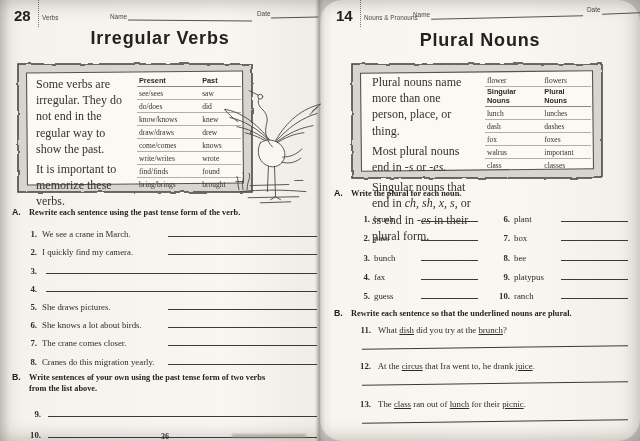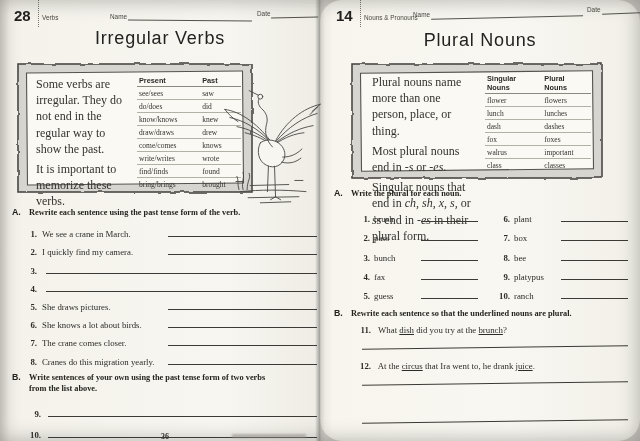--- a/index.html
+++ b/index.html
@@ -11,21 +11,21 @@
   .page-left  { left:0;   background:linear-gradient(90deg,#dedbd4 0,#f4f2eb 3%,#f8f6f0 70%,#eeece5 100%); }
   .page-right { left:320px;background:linear-gradient(90deg,#e7e5de 0,#f7f5ee 4%,#f9f7f1 60%,#f1efe8 100%);border-radius:22px; }
   .spine { position:absolute; left:315px; top:0; width:10px; height:441px; z-index:5;
            background:linear-gradient(90deg,rgba(90,88,84,0) 0,rgba(80,78,74,.45) 45%,rgba(130,128,122,.2) 58%,rgba(90,88,84,0) 100%); }
 
   .pagenum { position:absolute; font-family:"Liberation Sans",sans-serif; font-weight:bold; font-size:15px; color:#23211e; }
   .cat-div { position:absolute; top:0; height:27px; border-left:1.6px dotted #77756e; }
   .cat { position:absolute; font-family:"Liberation Sans",sans-serif; font-size:6.4px; color:#4a4843; }
   .small-label { position:absolute; font-family:"Liberation Sans",sans-serif; font-size:6.4px; color:#4a4843; }
   .hline { position:absolute; border-bottom:1px solid #55534e; }
-  .title { position:absolute; left:30px; right:30px; text-align:center; font-family:"Liberation Sans",sans-serif; font-weight:normal; font-size:18px; letter-spacing:.8px; color:#242220; }
+  .title { position:absolute; left:30px; right:30px; text-align:center; font-family:"Liberation Sans",sans-serif; font-weight:bold; font-size:18px; letter-spacing:.8px; color:#242220; }
 
   .infobox { position:absolute; }
   .frame { position:absolute; inset:0; width:100%; height:100%; overflow:visible; }
   .ib-content { position:absolute; display:flex; }
   .ib-text { font-size:12px; line-height:1.35; color:#34322e; }
   .ib-text p { margin-bottom:4px; }
   .ib-table { flex:1; }
   .ib-table table { border-collapse:collapse; width:100%; }
   .ib-table th { font-family:"Liberation Sans",sans-serif; font-size:7.3px; text-align:left; padding:0 2px 1px 2px; border-bottom:1px solid #8a887f; color:#2b2926; }
   .ib-table td { font-size:7.5px; padding:1.5px 2px; border-bottom:1px solid #b3b0a5; color:#34322e; }
@@ -249,28 +249,28 @@
       <div class="ib-content" style="left:24px;top:14px;right:15px;bottom:12px">
         <div class="ib-text" style="width:104px;flex:none">
           <p>Plural nouns name more than one person, place, or thing.</p>
           <p><span>Most plural nouns end in </span><span class="it">-s</span><span> or </span><span class="it">-es</span><span>.</span></p>
           <p><span>Singular nouns that end in </span><span class="it">ch, sh, x, s,</span><span> or </span><span class="it">ss</span><span> end in </span><span class="it">-es</span><span> in their plural form.</span></p>
         </div>
         <div class="ib-table" style="margin-left:9px">
           <table>
             <tbody>
                 <tr>
+                  <td>flower</td>
+                  <td>flowers</td>
+                </tr>
+            <tr>
               <th>Singular Nouns</th>
               <th>Plural Nouns</th>
             </tr>
             <tr>
-                  <td>flower</td>
-                  <td>flowers</td>
-                </tr>
-            <tr>
                   <td>lunch</td>
                   <td>lunches</td>
                 </tr>
             <tr>
                   <td>dash</td>
                   <td>dashes</td>
                 </tr>
             <tr>
                   <td>fox</td>
                   <td>foxes</td>
@@ -347,17 +347,18 @@
 
     <span class="sec-label" style="left:14px;top:308px">B.</span>
     <span class="sec-instr" style="left:31px;top:308px;right:6px">Rewrite each sentence so that the underlined nouns are plural.</span>
 
     <div class="rb-sentence" style="top:325px"><span class="qnum">11.</span> <span>What </span><span class="u">dish</span><span> did you try at the </span><span class="u">brunch</span><span>?</span></div>
     <div class="rb-line" style="top:347px"></div>
 
     <div class="rb-sentence" style="top:361px"><span class="qnum">12.</span> <span>At the </span><span class="u">circus</span><span> that Ira went to, he drank </span><span class="u">juice</span><span>.</span></div>
     <div class="rb-line" style="top:383px"></div>
 
+    <div class="rb-sentence" style="top:399px"><span class="qnum">13.</span> <span>The </span><span class="u">class</span><span> ran out of </span><span class="u">lunch</span><span> for their </span><span class="u">picnic</span><span>.</span></div>
     <div class="rb-line" style="top:421px"></div>
   </div>
 
   <div class="spine"></div>
 </div>
 
 </body></html>

